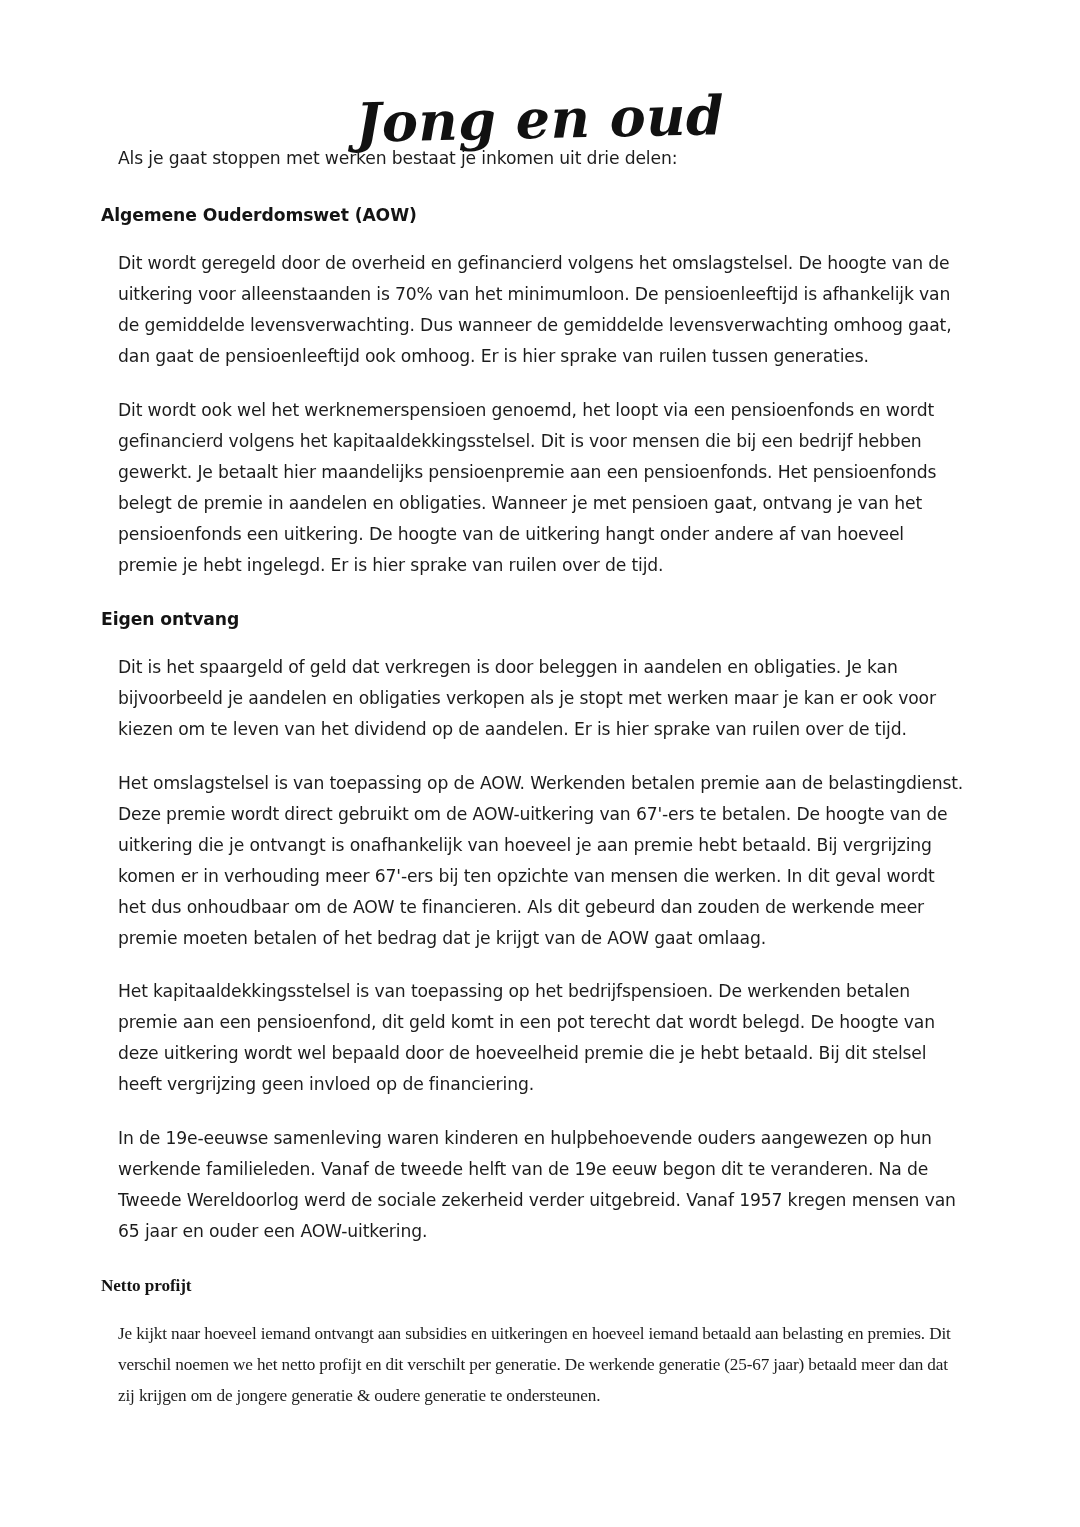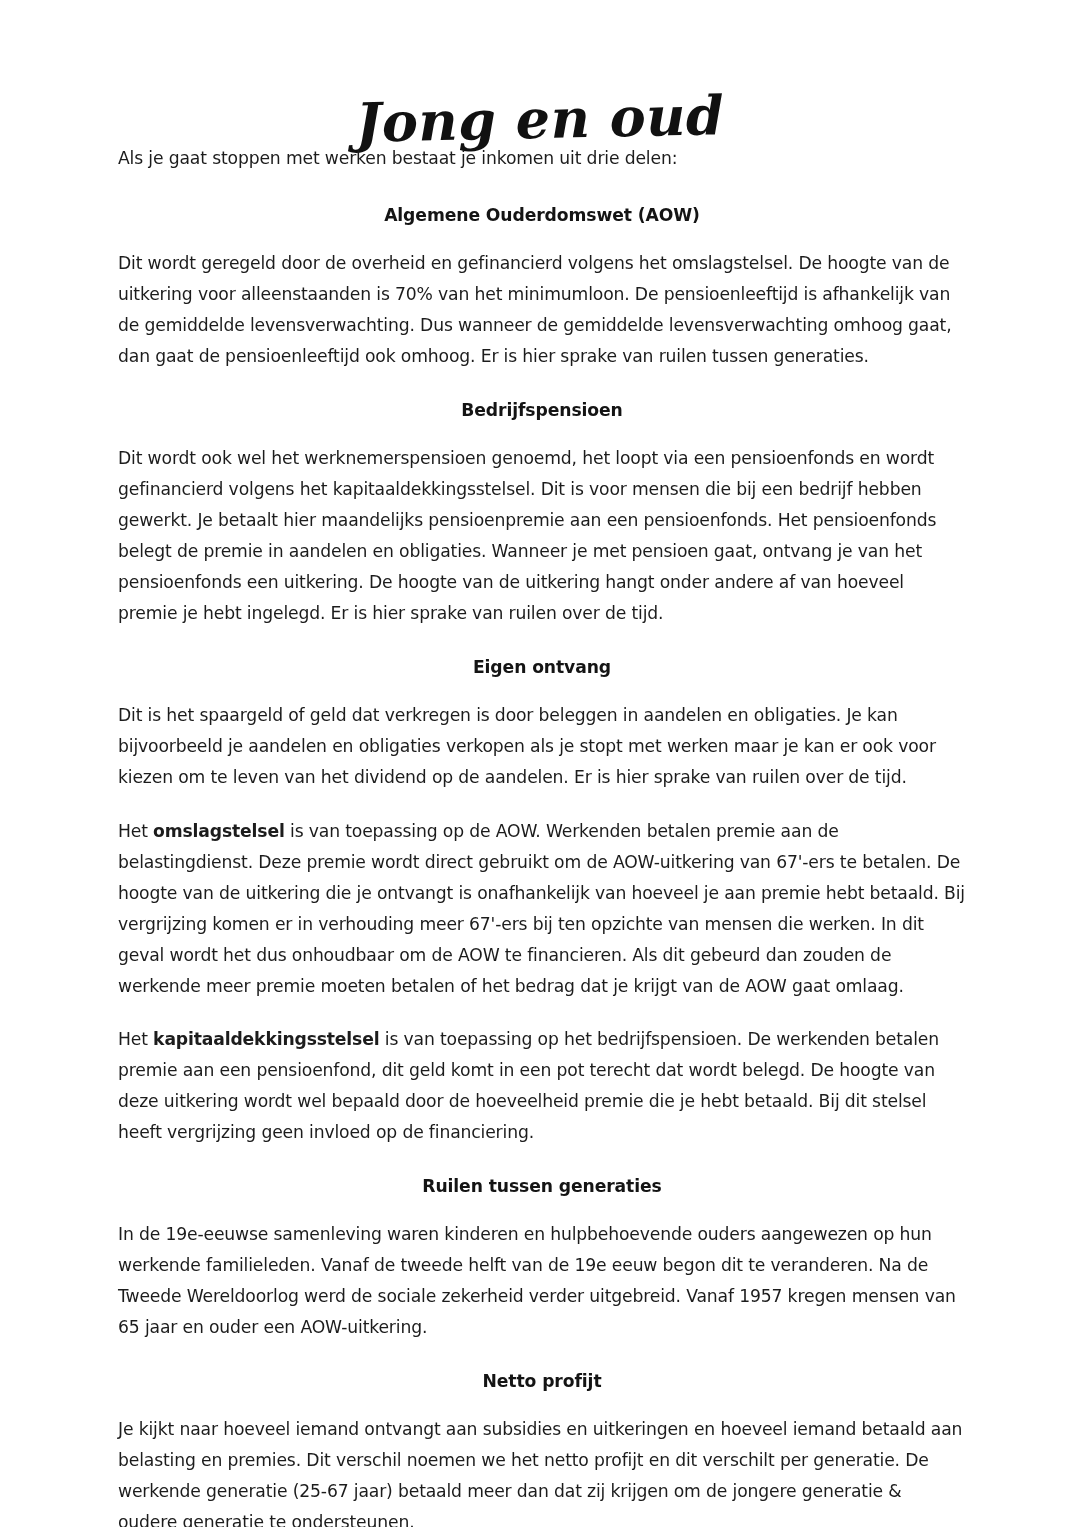--- a/index.html
+++ b/index.html
@@ -45,44 +45,43 @@
   .content {
     position: absolute;
     left: 101px;
     top: 126px;
     width: 882px;
   }
 
   .block {
     margin: 0 0 23px 0;
   }
-  .block:last-child { margin-bottom: 0; }
+  .block:last-child { margin-bottom: 0; font-family: Liberation Serif, serif; }
 
   .heading {
     font-size: 17.2px;
     line-height: 31px;
     font-weight: 700;
     letter-spacing: -0.1px;
     margin: 0;
     color: #141414;
-    text-align: center;
   }
 
   .para {
     font-size: 17.2px;
     line-height: 31px;
     font-weight: 400;
     letter-spacing: -0.15px;
     margin: 17px;
     color: #1c1c1c;
     text-align: left;
   }
 
   .para b, .para strong {
-    font-weight: 700;
+    font-weight: 400;
   }
 
   
   .intro { margin-bottom: 26px; }
 
   
   .subpara { margin-top: 22px; }
 </style>
 </head>
 <body>
@@ -94,36 +93,34 @@
   <div class="content">
 
     <p class="para intro">Als je gaat stoppen met werken bestaat je inkomen uit drie delen:</p>
 
     <section class="block">
       <h2 class="heading">Algemene Ouderdomswet (AOW)</h2>
       <p class="para">Dit wordt geregeld door de overheid en gefinancierd volgens het omslagstelsel. De hoogte van de uitkering voor alleenstaanden is 70% van het minimumloon. De pensioenleeftijd is afhankelijk van de gemiddelde levensverwachting. Dus wanneer de gemiddelde levensverwachting omhoog gaat, dan gaat de pensioenleeftijd ook omhoog. Er is hier sprake van ruilen tussen generaties.</p>
     </section>
 
     <section class="block">
-      <h2 class="heading">Bedrijfspensioen</h2>
       <p class="para">Dit wordt ook wel het werknemerspensioen genoemd, het loopt via een pensioenfonds en wordt gefinancierd volgens het kapitaaldekkingsstelsel. Dit is voor mensen die bij een bedrijf hebben gewerkt. Je betaalt hier maandelijks pensioenpremie aan een pensioenfonds. Het pensioenfonds belegt de premie in aandelen en obligaties. Wanneer je met pensioen gaat, ontvang je van het pensioenfonds een uitkering. De hoogte van de uitkering hangt onder andere af van hoeveel premie je hebt ingelegd. Er is hier sprake van ruilen over de tijd.</p>
     </section>
 
     <section class="block">
       <h2 class="heading">Eigen ontvang</h2>
       <p class="para">Dit is het spaargeld of geld dat verkregen is door beleggen in aandelen en obligaties. Je kan bijvoorbeeld je aandelen en obligaties verkopen als je stopt met werken maar je kan er ook voor kiezen om te leven van het dividend op de aandelen. Er is hier sprake van ruilen over de tijd.</p>
     </section>
 
     <section class="block">
       <p class="para"><span>Het </span><b>omslagstelsel</b><span> is van toepassing op de AOW. Werkenden betalen premie aan de belastingdienst. Deze premie wordt direct gebruikt om de AOW-uitkering van 67'-ers te betalen. De hoogte van de uitkering die je ontvangt is onafhankelijk van hoeveel je aan premie hebt betaald. Bij vergrijzing komen er in verhouding meer 67'-ers bij ten opzichte van mensen die werken. In dit geval wordt het dus onhoudbaar om de AOW te financieren. Als dit gebeurd dan zouden de werkende meer premie moeten betalen of het bedrag dat je krijgt van de AOW gaat omlaag.</span></p>
       <p class="para subpara"><span>Het </span><b>kapitaaldekkingsstelsel</b><span> is van toepassing op het bedrijfspensioen. De werkenden betalen premie aan een pensioenfond, dit geld komt in een pot terecht dat wordt belegd. De hoogte van deze uitkering wordt wel bepaald door de hoeveelheid premie die je hebt betaald. Bij dit stelsel heeft vergrijzing geen invloed op de financiering.</span></p>
     </section>
 
     <section class="block">
-      <h2 class="heading">Ruilen tussen generaties</h2>
       <p class="para">In de 19e-eeuwse samenleving waren kinderen en hulpbehoevende ouders aangewezen op hun werkende familieleden. Vanaf de tweede helft van de 19e eeuw begon dit te veranderen. Na de Tweede Wereldoorlog werd de sociale zekerheid verder uitgebreid. Vanaf 1957 kregen mensen van 65 jaar en ouder een AOW-uitkering.</p>
     </section>
 
     <section class="block">
       <h2 class="heading">Netto profijt</h2>
       <p class="para">Je kijkt naar hoeveel iemand ontvangt aan subsidies en uitkeringen en hoeveel iemand betaald aan belasting en premies. Dit verschil noemen we het netto profijt en dit verschilt per generatie. De werkende generatie (25-67 jaar) betaald meer dan dat zij krijgen om de jongere generatie &amp; oudere generatie te ondersteunen.</p>
     </section>
 
   </div>
 </div>

